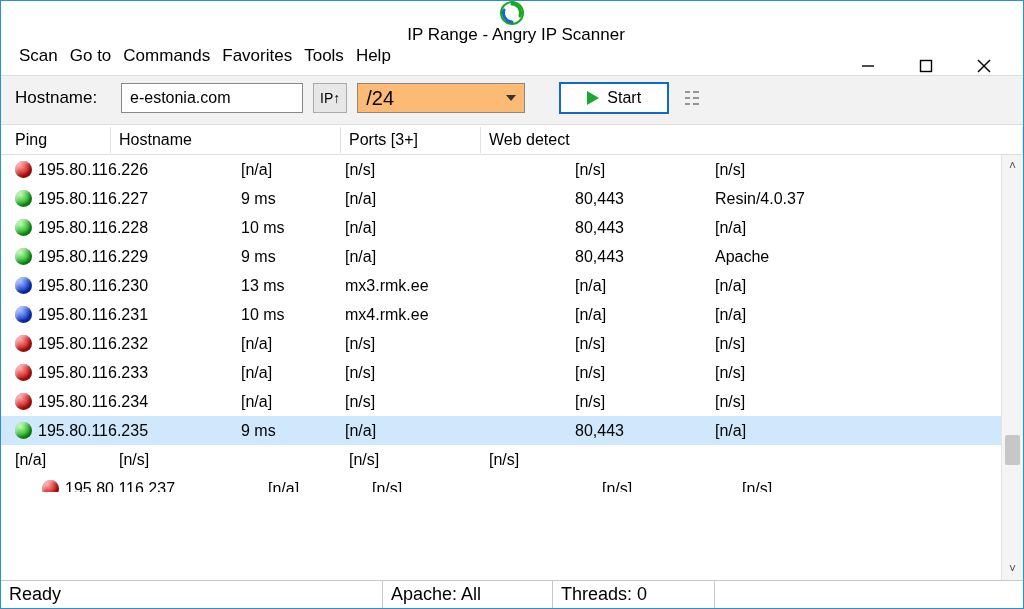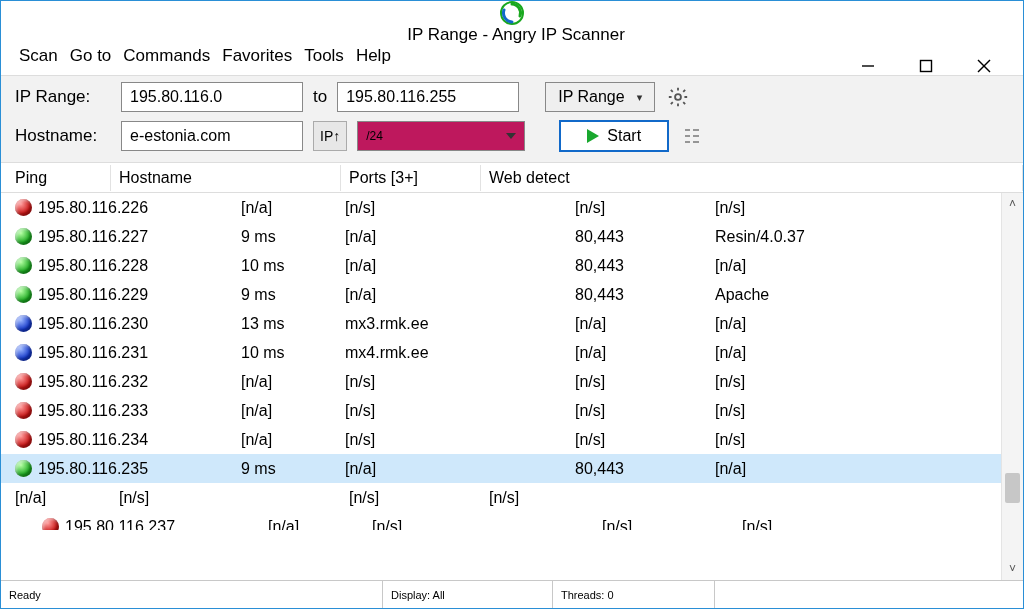--- a/index.html
+++ b/index.html
@@ -63,22 +63,22 @@
   .input.ip2 { width: 182px; }
   .input.host { width: 182px; }
   .btn-small {
     height: 30px; border: 1px solid #aaa;
     background: #e7e7e7;
     padding: 0 6px; font-size: 14px;
     display:flex; align-items:center;
   }
   .select-look {
     height: 30px; border: 1px solid #888;
-    background: #be185d; padding: 0 26px 0 8px;
-    font-size: 12px; display:flex; align-items:center;
+    background: #fdba74; padding: 0 26px 0 8px;
+    font-size: 20px; display:flex; align-items:center;
     position:relative;
   }
   .select-look::after {
     content:""; position:absolute; right:8px; top:50%;
     width:0;height:0;border-left:5px solid transparent;border-right:5px solid transparent;border-top:6px solid #333;
     transform:translateY(-50%);
   }
   .btn {
     height: 30px; border: 1px solid #888;
     background: #efefef; padding: 0 12px; font-size: 16px;
@@ -139,21 +139,21 @@
     background:#f4f4f4; border-left:1px solid #e4e4e4;
     display:flex; flex-direction:column; align-items:center;
   }
   .vscroll .arrow { width:100%; height:22px; display:flex;align-items:center;justify-content:center;color:#555;font-size:12px;}
   .vscroll .track { flex:1; width:100%; position:relative;}
   .vscroll .thumb { position:absolute; left:3px; right:3px; top:258px; height:30px; background:#c7c7c7; border-radius:2px;}
   .last-clip { height:18px; overflow:hidden;margin-left:27px;}
   
   .statusbar {
     height: 28px; display:flex; align-items:center;
-    border-top:1px solid #c8c8c8; font-size:11px;
+    border-top:1px solid #c8c8c8; font-size:18px;
   }
   .statusbar .cell-s { border-right:1px solid #c8c8c8; padding:0 8px; height:100%; display:flex;align-items:center;}
   .cell-s.s1{width:382px;}
   .cell-s.s2{width:170px;}
   .cell-s.s3{width:162px;}
   .cell-s.s4{flex:1;border-right:none;}
   .app-icon { width:24px; height:24px; }
 </style>
 </head>
 <body>
@@ -193,37 +193,20 @@
     <span class="menu-item">Scan</span>
     <span class="menu-item">Go to</span>
     <span class="menu-item">Commands</span>
     <span class="menu-item">Favorites</span>
     <span class="menu-item">Tools</span>
     <span class="menu-item">Help</span>
   </div>
 
   <div class="toolbar">
     <div class="toolbar-row">
-      <span class="lbl" style="width:96px">IP Range:</span>
-      <input class="input ip1" value="195.80.116.0" style="">
-      <span class="lbl">to</span>
-      <input class="input ip2" value="195.80.116.255" style="">
-      <div style="width:6px"></div>
-      <div class="btn" style="width:110px;justify-content:space-between">
-        <span>IP Range</span>
-        <span style="font-size:11px;color:#333">▾</span>
-      </div>
-      <span class="gear">
-        <svg width="22" height="22" viewBox="0 0 24 24" fill="none" stroke="#555" stroke-width="2">
-          <circle cx="12" cy="12" r="3.2"></circle>
-          <path d="M12 2v3M12 19v3M4.2 4.2l2.1 2.1M17.7 17.7l2.1 2.1M2 12h3M19 12h3M4.2 19.8l2.1-2.1M17.7 6.3l2.1-2.1"></path>
-        </svg>
-      </span>
-    </div>
-    <div class="toolbar-row">
       <span class="lbl" style="width:96px">Hostname:</span>
       <input class="input host" value="e-estonia.com" style="">
       <div class="btn-small">IP↑</div>
       <div class="select-look" style="width:168px">
         <span>/24</span>
       </div>
       <div style="width:14px"></div>
       <div class="btn primary" style="width:110px;justify-content:center">
         <span class="play"></span>
         <span>Start</span>
@@ -371,18 +354,18 @@
       <div class="arrow">˄</div>
       <div class="track">
           <div class="thumb"></div>
         </div>
       <div class="arrow">˅</div>
     </div>
   </div>
 
   <div class="statusbar">
     <div class="cell-s s1">Ready</div>
-    <div class="cell-s s2">Display: All</div>
+    <div class="cell-s s2">Apache: All</div>
     <div class="cell-s s3">Threads: 0</div>
     <div class="cell-s s4"></div>
   </div>
 
 </div>
 
 </body></html>

